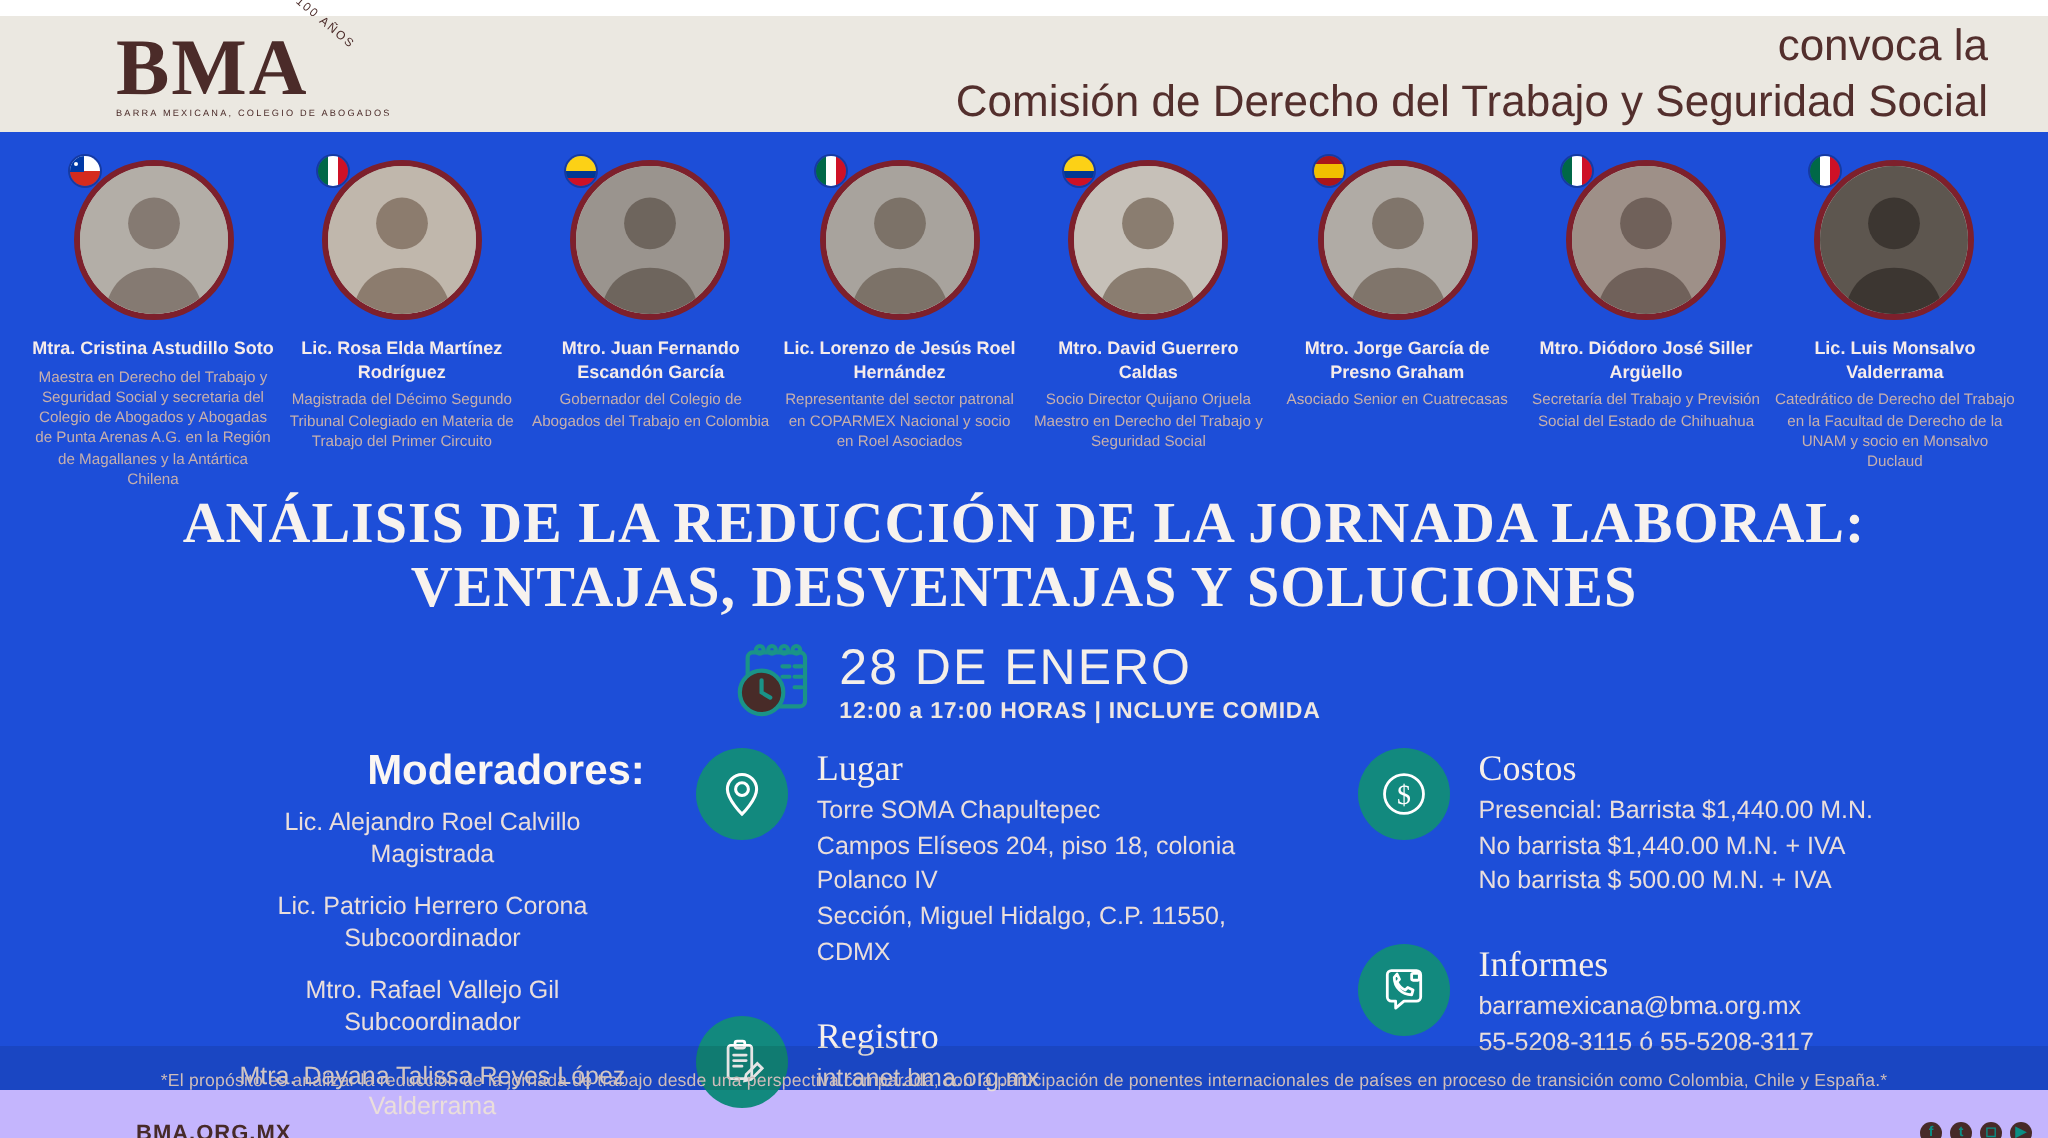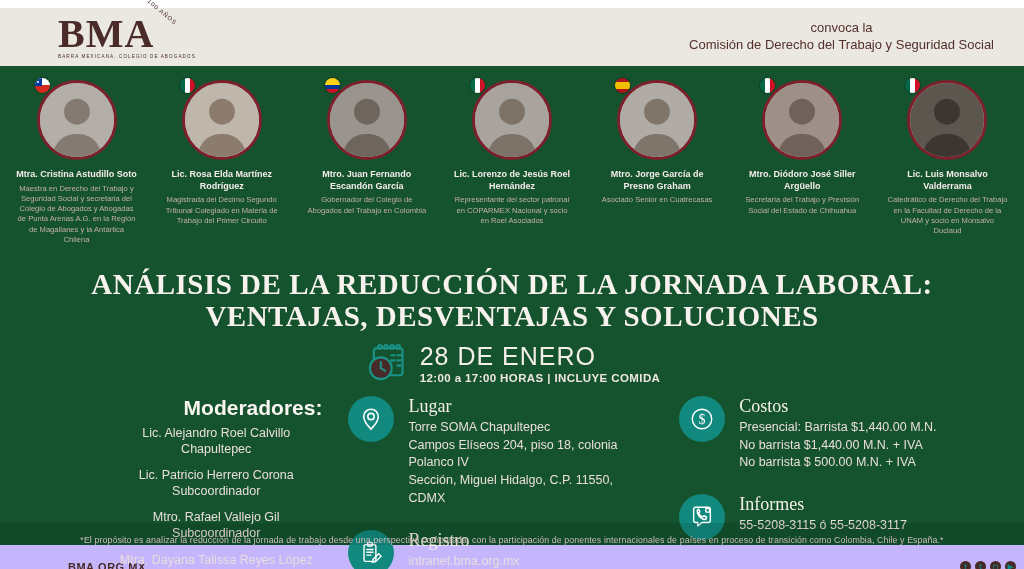--- a/index.html
+++ b/index.html
@@ -10,45 +10,45 @@
 
   
   .header { height:58px; background:#ebe8e1; display:flex; align-items:center;
             justify-content:space-between; padding:0 30px 0 58px; position:relative; }
   .logo { position:relative; color:#4b2b29; }
   .logo-text { font-family:"Liberation Serif", serif; font-weight:bold; font-size:40px;
                letter-spacing:1px; line-height:0.9; }
   .logo-arc { position:absolute; top:-7px; left:86px; font-size:6px; letter-spacing:1px;
               transform:rotate(40deg); white-space:nowrap; color:#4b2b29; }
   .logo-tagline { font-size:4.6px; letter-spacing:1.1px; margin-top:2px; color:#4b2b29; }
-  .convoca { text-align:center; color:#532f2d; font-size:13px; line-height:1.28; }
-
-  
-  .main { height:479px; background:#14532d; color:#f3e9e7; position:relative; }
+  .convoca { text-align:right; color:#532f2d; font-size:22px; line-height:1.28; }
+
+  
+  .main { height:479px; background:#1d4ed8; color:#f3e9e7; position:relative; }
 
   
   .speakers { display:flex; justify-content:space-between; padding:14px 16px 0 16px; }
   .card { width:121px; text-align:center; }
   .photo-wrap { position:relative; width:80px; height:80px; margin:0 auto; }
   .photo-ring { width:80px; height:80px; border-radius:50%; border:3px solid #7d202c;
                 overflow:hidden; background:#b9b4ae; }
   .photo-ring svg { display:block; width:100%; height:100%; }
   .flag { position:absolute; top:-2px; left:-2px; width:15px; height:15px; border-radius:50%;
           overflow:hidden; box-shadow:0 0 0 1px rgba(0,0,0,.25); z-index:2; display:block; }
   .flag[data-flag="cl"] { background:linear-gradient(180deg,#ffffff 0 50%,#d52b1e 50% 100%); }
   .flag[data-flag="cl"]::before { content:""; position:absolute; left:0; top:0; width:7px; height:7.5px; background:#0039a6; }
   .flag[data-flag="cl"]::after { content:""; position:absolute; left:2.5px; top:2.5px; width:2px; height:2px; background:#fff; border-radius:50%; }
   .flag[data-flag="mx"] { background:linear-gradient(90deg,#006847 0 33%,#ffffff 33% 67%,#ce1126 67% 100%); }
   .flag[data-flag="co"] { background:linear-gradient(180deg,#fcd116 0 50%,#003893 50% 75%,#ce1126 75% 100%); }
   .flag[data-flag="es"] { background:linear-gradient(180deg,#aa151b 0 27%,#f1bf00 27% 73%,#aa151b 73% 100%); }
   .sp-name { margin-top:9px; font-size:9px; font-weight:bold; line-height:1.3; color:#f6ecea; }
   .sp-role { margin-top:3px; font-size:7.6px; line-height:1.35; color:#c6afad; }
 
   
-  .title { text-align:center; margin-top:24px; font-family:"Liberation Serif", serif;
+  .title { text-align:center; margin-top:2px; font-family:"Liberation Serif", serif;
            font-weight:bold; font-size:29px; line-height:1.1; letter-spacing:.5px; color:#f7f2ee; }
 
   
   .date-row { display:flex; justify-content:center; align-items:center; gap:12px; margin-top:9px; }
   .date-text .date-day { font-size:25px; letter-spacing:1px; color:#f4efe9; }
   .date-text .date-sub { font-size:11.5px; font-weight:bold; letter-spacing:.4px; color:#efe7e1; margin-top:1px; }
 
   
   .info { display:flex; padding:12px 40px 0 110px; gap:26px; }
   .col-mod { width:230px; }
@@ -145,20 +145,34 @@
         <div class="photo-ring">
           <svg viewBox="0 0 80 80">
               <rect width="80" height="80" fill="#a8a39d"></rect>
               <circle cx="40" cy="31" r="14" fill="#7c7268"></circle>
               <path d="M13 82 c2-21 15-27 27-27 s25 6 27 27 z" fill="#7c7268"></path>
             </svg>
         </div>
       </div>
       <div class="sp-name">Lic. Lorenzo de Jesús Roel Hernández</div>
       <div class="sp-role">Representante del sector patronal en COPARMEX Nacional y socio en Roel Asociados</div>
+    </div>
+    <div class="card">
+      <div class="photo-wrap">
+        <span class="flag" data-flag="co"></span>
+        <div class="photo-ring">
+          <svg viewBox="0 0 80 80">
+              <rect width="80" height="80" fill="#c6c0b8"></rect>
+              <circle cx="40" cy="31" r="14" fill="#8a7d70"></circle>
+              <path d="M13 82 c2-21 15-27 27-27 s25 6 27 27 z" fill="#8a7d70"></path>
+            </svg>
+        </div>
+      </div>
+      <div class="sp-name">Mtro. David Guerrero Caldas</div>
+      <div class="sp-role">Socio Director Quijano Orjuela Maestro en Derecho del Trabajo y Seguridad Social</div>
     </div>
     <div class="card">
       <div class="photo-wrap">
         <span class="flag" data-flag="es"></span>
         <div class="photo-ring">
           <svg viewBox="0 0 80 80">
               <rect width="80" height="80" fill="#b0aba5"></rect>
               <circle cx="40" cy="31" r="14" fill="#80756b"></circle>
               <path d="M13 82 c2-21 15-27 27-27 s25 6 27 27 z" fill="#80756b"></path>
             </svg>
@@ -220,21 +234,21 @@
       <div class="date-sub">12:00 a 17:00 HORAS | INCLUYE COMIDA</div>
     </div>
   </div>
 
   <div class="info">
 
     <div class="col-mod">
       <div class="mod-heading">Moderadores:</div>
       <div class="mod-item">
         <div>Lic. Alejandro Roel Calvillo</div>
-        <div>Chapultepec</div>
+        <div>Magistrada</div>
       </div>
       <div class="mod-item">
         <div>Lic. Patricio Herrero Corona</div>
         <div>Subcoordinador</div>
       </div>
       <div class="mod-item">
         <div>Mtro. Rafael Vallejo Gil</div>
         <div>Subcoordinador</div>
       </div>
       <div class="mod-item">
@@ -297,20 +311,21 @@
         <div class="icon-circle">
           <svg viewBox="0 0 46 46" fill="none" stroke="#ffffff" stroke-width="2" stroke-linejoin="round">
             <path d="M11 12a3 3 0 0 1 3-3h18a3 3 0 0 1 3 3v16a3 3 0 0 1-3 3h-9l-6 5v-5h-3a3 3 0 0 1-3-3z"></path>
             <path d="M16 14c0 7 5.5 12.5 12.5 12.5l1-3.5-3.8-1.8-1.8 1.8c-2.6-1.1-4.8-3.3-5.9-5.9l1.8-1.8L18 11.5z"></path>
             <rect x="28.5" y="11" width="5.5" height="5" rx="1"></rect>
           </svg>
         </div>
         <div>
           <div class="block-heading">Informes</div>
           <div class="block-body">
+            <div>barramexicana@bma.org.mx</div>
             <div>55-5208-3115 ó 55-5208-3117</div>
           </div>
         </div>
       </div>
     </div>
   </div>
 
   <div class="disclaimer">
     <span>*El propósito es analizar la reducción de la jornada de trabajo desde una perspectiva comparada, con la participación de ponentes internacionales de países en proceso de transición como Colombia, Chile y España.*</span>
   </div>

